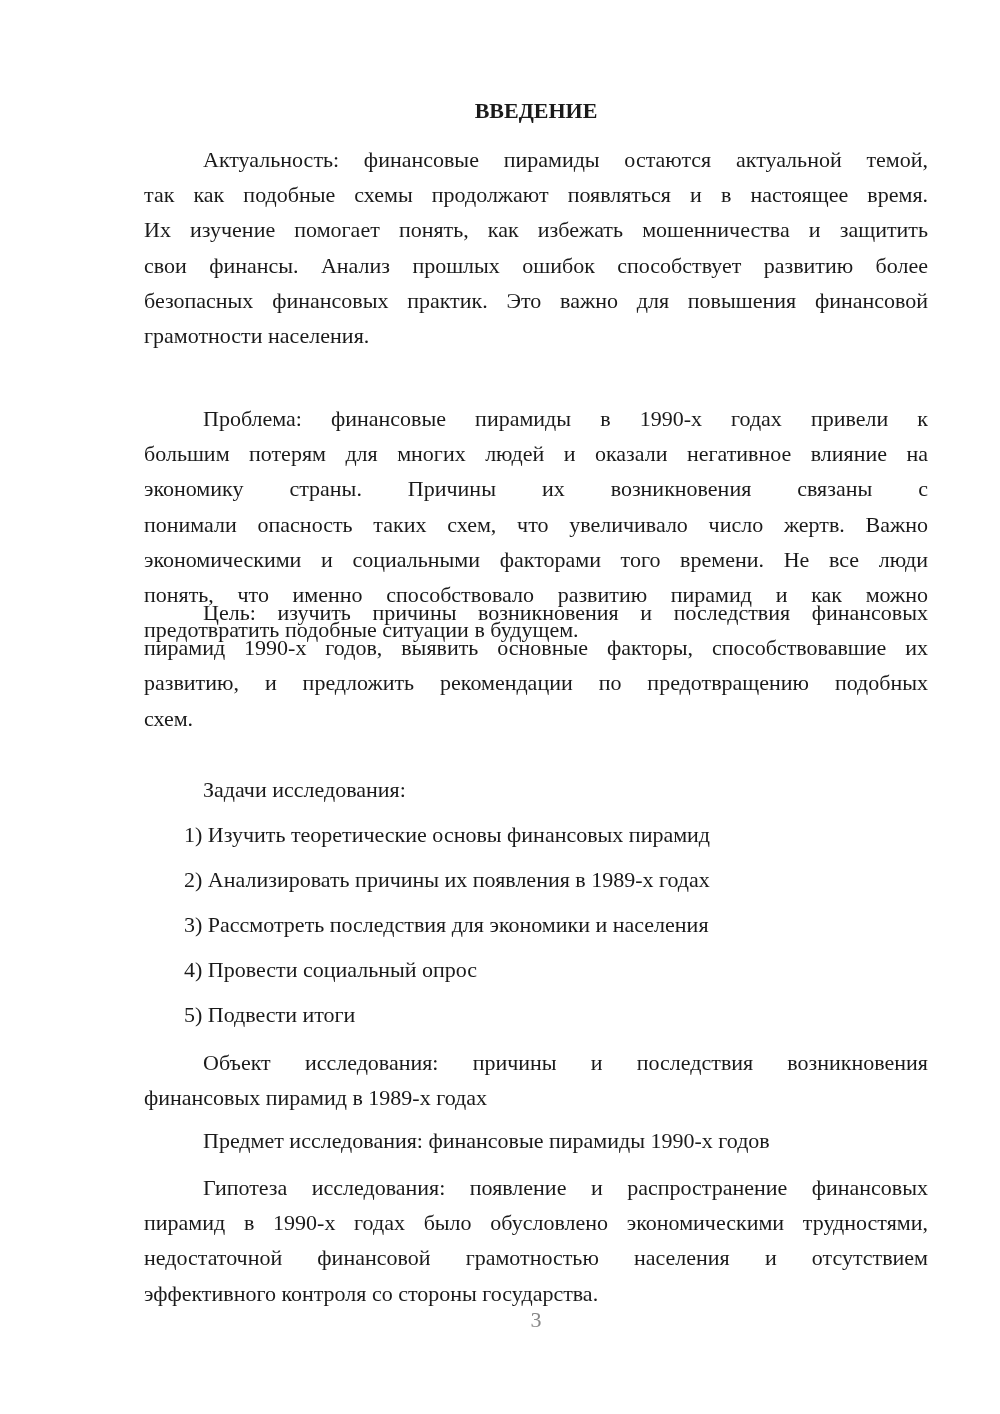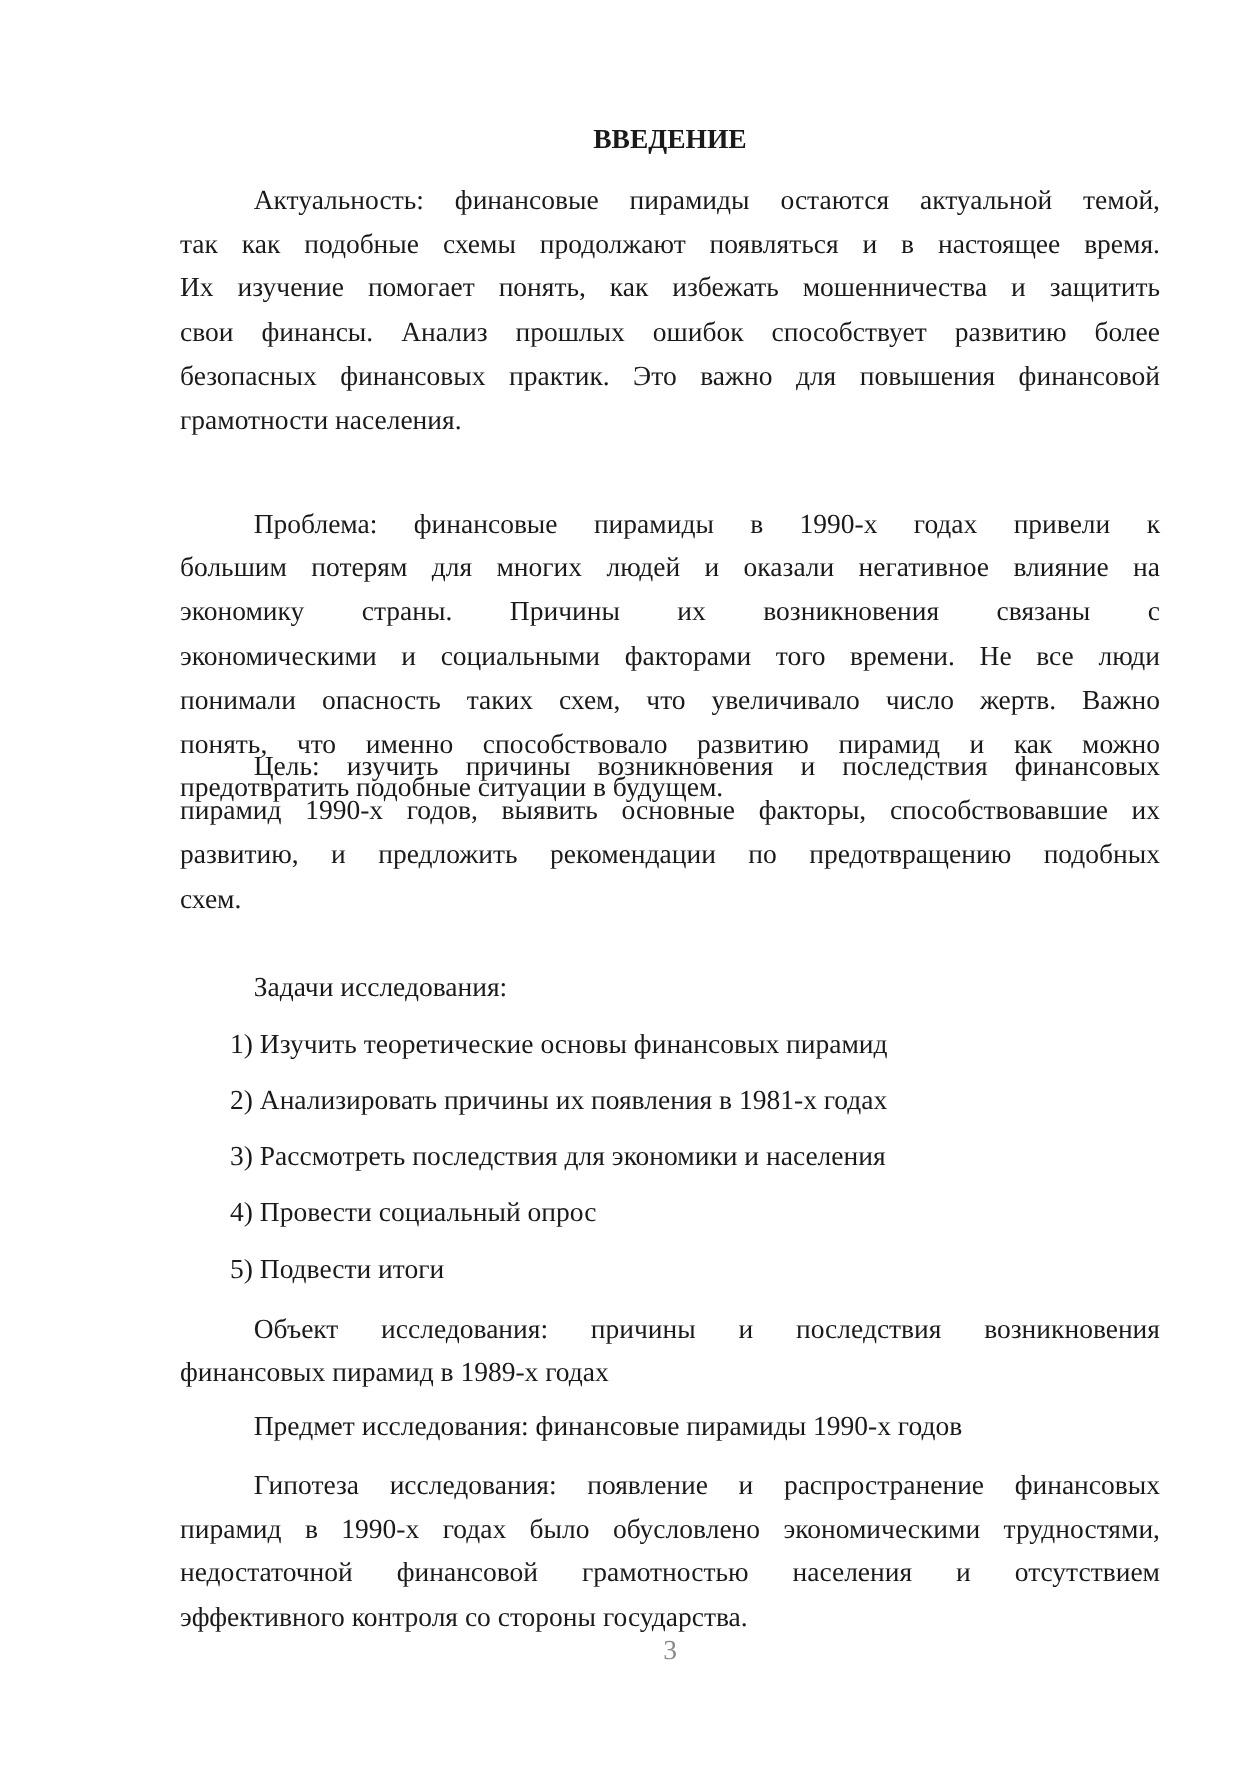--- a/index.html
+++ b/index.html
@@ -42,37 +42,37 @@
     <span class="line">Их изучение помогает понять, как избежать мошенничества и защитить</span>
     <span class="line">свои финансы. Анализ прошлых ошибок способствует развитию более</span>
     <span class="line">безопасных финансовых практик. Это важно для повышения финансовой</span>
     <span class="line last">грамотности населения.</span>
   </div>
 
   <div class="block" style="top:365px;margin-top:36px;">
     <span class="line indent">Проблема: финансовые пирамиды в 1990-х годах привели к</span>
     <span class="line">большим потерям для многих людей и оказали негативное влияние на</span>
     <span class="line">экономику страны. Причины их возникновения связаны с</span>
+    <span class="line">понимали опасность таких схем, что увеличивало число жертв. Важно</span>
     <span class="line">экономическими и социальными факторами того времени. Не все люди</span>
-    <span class="line">понимали опасность таких схем, что увеличивало число жертв. Важно</span>
     <span class="line">понять, что именно способствовало развитию пирамид и как можно</span>
     <span class="line last">предотвратить подобные ситуации в будущем.</span>
   </div>
 
   <div class="block" style="top:595px;">
     <span class="line indent">Цель: изучить причины возникновения и последствия финансовых</span>
     <span class="line">пирамид 1990-х годов, выявить основные факторы, способствовавшие их</span>
     <span class="line">развитию, и предложить рекомендации по предотвращению подобных</span>
     <span class="line last">схем.</span>
   </div>
 
   <div class="single" style="top:775px;">Задачи исследования:</div>
 
   <div class="list-item" style="top:820px;">1) Изучить теоретические основы финансовых пирамид</div>
-  <div class="list-item" style="top:865px;">2) Анализировать причины их появления в 1981-х годах</div>
+  <div class="list-item" style="top:865px;">2) Анализировать причины их появления в 1989-х годах</div>
   <div class="list-item" style="top:910px;">3) Рассмотреть последствия для экономики и населения</div>
   <div class="list-item" style="top:955px;">4) Провести социальный опрос</div>
   <div class="list-item" style="top:1000px;">5) Подвести итоги</div>
 
   <div class="block" style="top:1045px;">
     <span class="line indent">Объект исследования: причины и последствия возникновения</span>
     <span class="line last">финансовых пирамид в 1989-х годах</span>
   </div>
 
   <div class="single" style="top:1126px;">Предмет исследования: финансовые пирамиды 1990-х годов</div>

